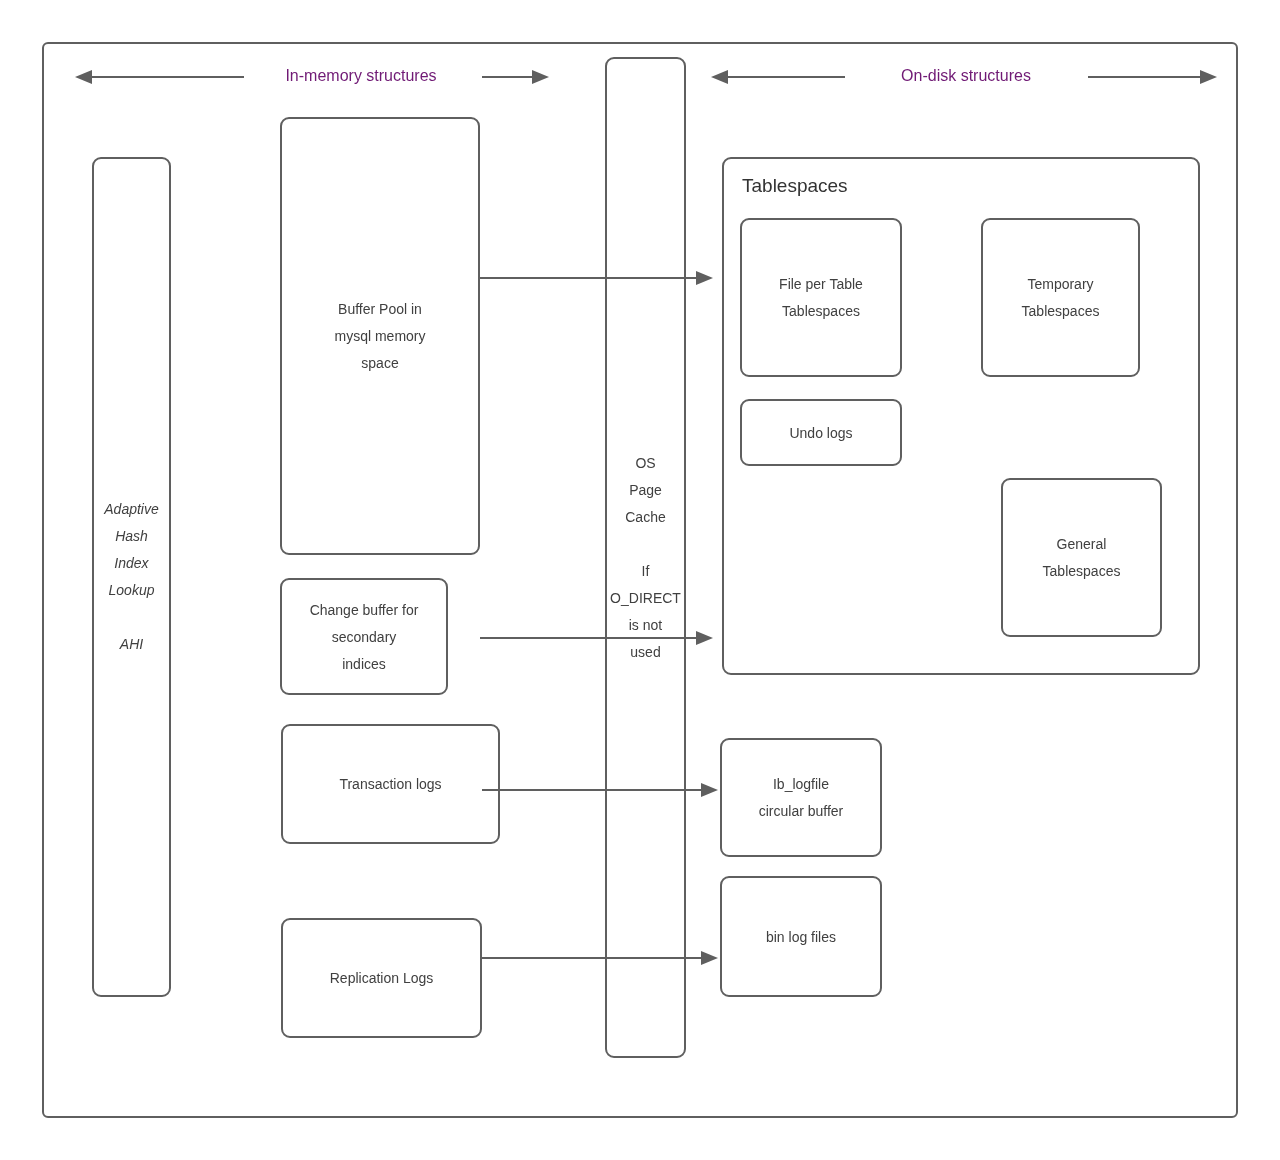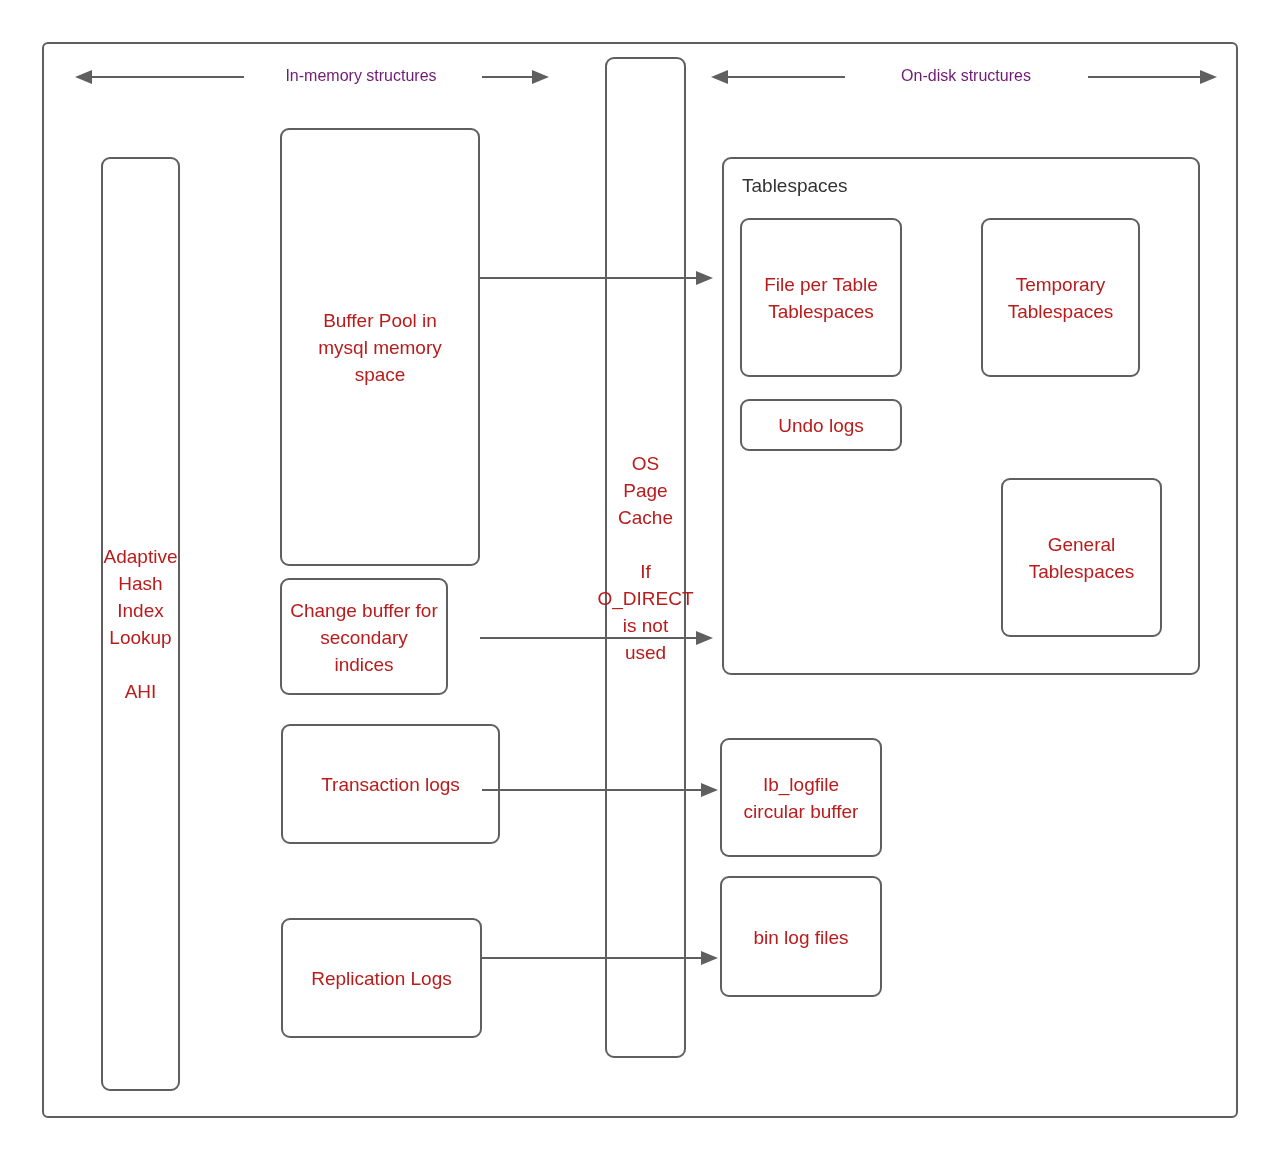--- a/index.html
+++ b/index.html
@@ -7,55 +7,55 @@
     position:relative;width:1280px;height:1160px;background:#ffffff;
     font-family:"Liberation Sans","DejaVu Sans",sans-serif;
     color:#333333;overflow:hidden;
   }
   .box{
     position:absolute;border:2px solid #5f5f5f;border-radius:9px;background:#ffffff;
     box-sizing:border-box;
   }
   .lbl{
     position:absolute;left:50%;top:50%;transform:translate(-50%,-50%);
-    white-space:pre-line;text-align:center;font-size:19px;line-height:27px;
-    width:max-content;color:#b91c1c;
+    white-space:pre-line;text-align:center;font-size:14px;line-height:27px;
+    width:max-content;color:#404040;
   }
   .hdr{
     position:absolute;font-size:16px;line-height:24px;color:#701a75;
     text-align:center;white-space:nowrap;
   }
   .hline{position:absolute;height:2px;background:#5f5f5f;}
   .head-r{
     position:absolute;width:0;height:0;
     border-top:7px solid transparent;border-bottom:7px solid transparent;
     border-left:17px solid #5f5f5f;
   }
   .head-l{
     position:absolute;width:0;height:0;
     border-top:7px solid transparent;border-bottom:7px solid transparent;
     border-right:17px solid #5f5f5f;
   }
   
   #outer{left:42px;top:42px;width:1196px;height:1076px;border-radius:6px;}
   
-  #ahi{left:101px;top:157px;width:79px;height:934px;}
+  #ahi{left:92px;top:157px;width:79px;height:840px;font-style:italic;}
   
-  #buffer-pool{left:280px;top:128px;width:200px;height:438px;}
+  #buffer-pool{left:280px;top:117px;width:200px;height:438px;}
   #change-buffer{left:280px;top:578px;width:168px;height:117px;}
   #transaction-logs{left:281px;top:724px;width:219px;height:120px;}
   #replication-logs{left:281px;top:898px;width:201px;height:120px;margin-top:20px;}
   
   #os-cache{left:580px;top:57px;width:81px;height:1001px;margin-left:25px;}
   
   #tablespaces{left:722px;top:157px;width:478px;height:518px;}
   #tablespaces-title{position:absolute;left:18px;top:16px;font-size:19px;color:#333333;}
   #file-per-table{left:740px;top:218px;width:162px;height:159px;}
   #temporary{left:981px;top:218px;width:159px;height:159px;}
-  #undo-logs{left:740px;top:399px;width:162px;height:52px;}
+  #undo-logs{left:740px;top:399px;width:162px;height:67px;}
   #system{left:740px;top:478px;width:220px;height:179px;}
   #general{left:1001px;top:478px;width:161px;height:159px;text-decoration:underline;}
   
   #ib-logfile{left:720px;top:738px;width:162px;height:119px;}
   #bin-log{left:720px;top:876px;width:162px;height:121px;border-radius:9px;}
   
   #hdr-inmem{left:230px;top:64px;width:262px;}
   #hdr-ondisk{left:845px;top:64px;width:242px;}
 </style>
 </head>

